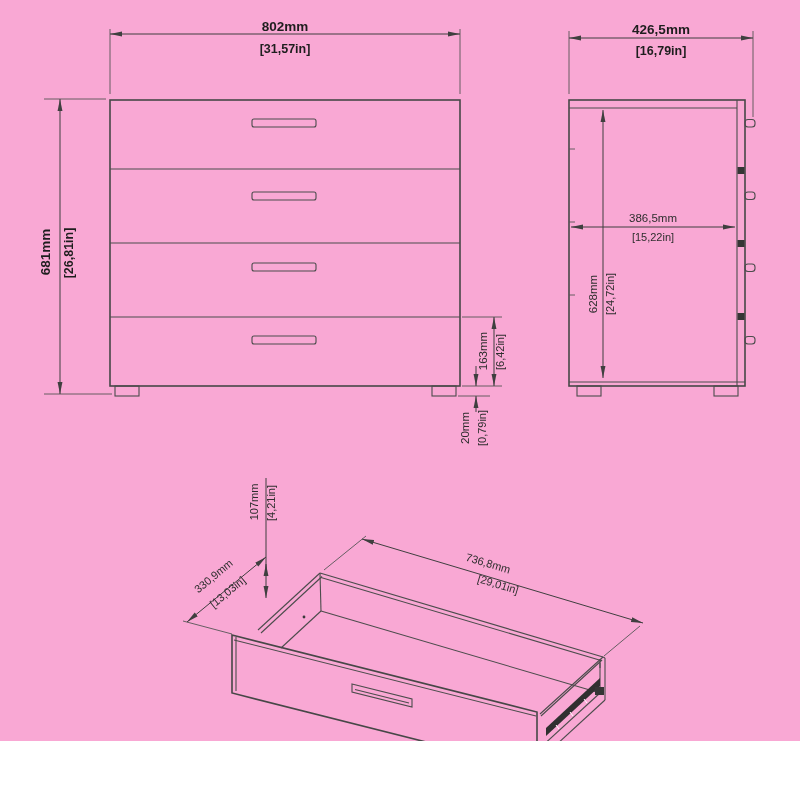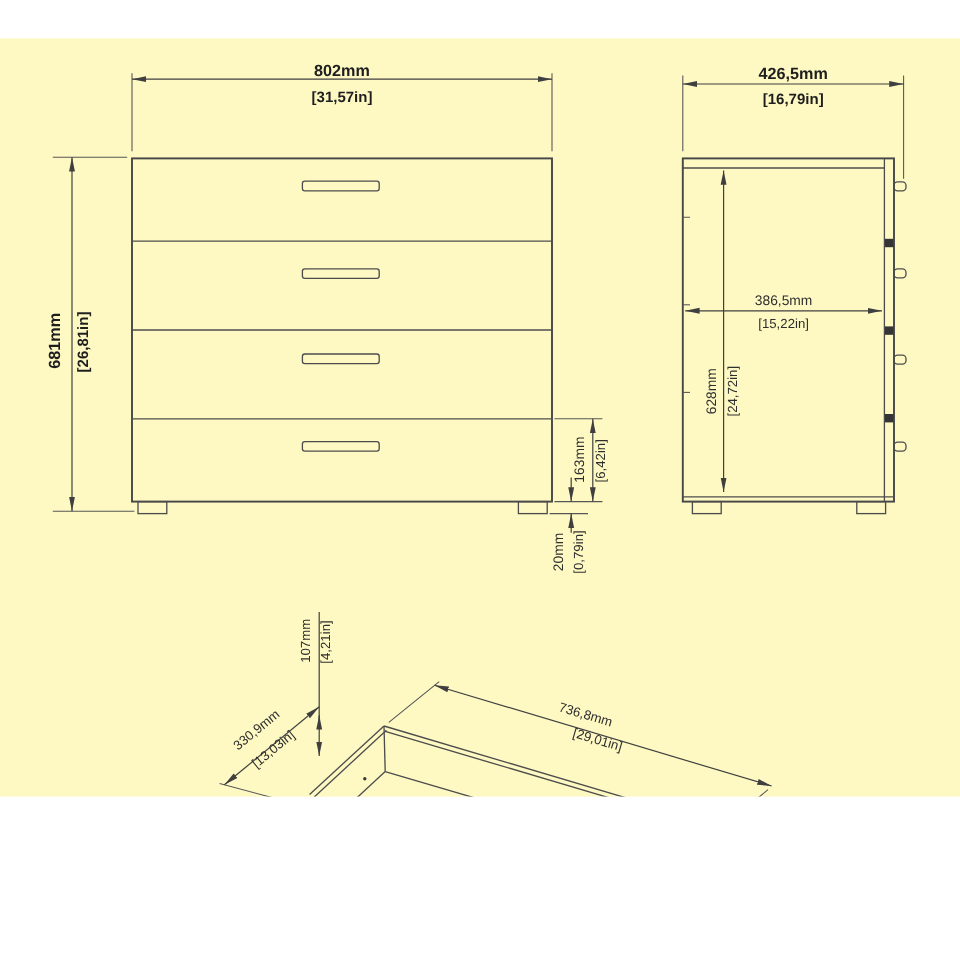--- a/index.html
+++ b/index.html
@@ -1,17 +1,17 @@
 <!DOCTYPE html>
 <html><head>
 <meta charset="utf-8">
 <style>
   html,body{margin:0;padding:0;background:#ffffff;}
-  .page{position:relative;width:800px;height:632px;background:#fef9c3;overflow:hidden;
-        font-family:"Liberation Sans", sans-serif;margin-top:32px;}
+  .page{position:relative;width:800px;height:741px;background:#f9a8d4;overflow:hidden;
+        font-family:"Liberation Sans", sans-serif;}
   svg{position:absolute;left:0;top:0;}
   .outline{fill:none;stroke:#474747;stroke-width:1.6;}
   .thin{fill:none;stroke:#4c4c4c;stroke-width:1.1;}
   .dimline{fill:none;stroke:#3f3f3f;stroke-width:1;}
   .extline{fill:none;stroke:#565656;stroke-width:0.9;}
   .dark{fill:#353535;stroke:none;}
   text{fill:#1e1e1e;}
   .t-bold{font-size:13.5px;font-weight:bold;}
   .t-bold-s{font-size:12.5px;font-weight:bold;}
   .t-dim{font-size:11.5px;font-weight:normal;fill:#2e2e2e;}

